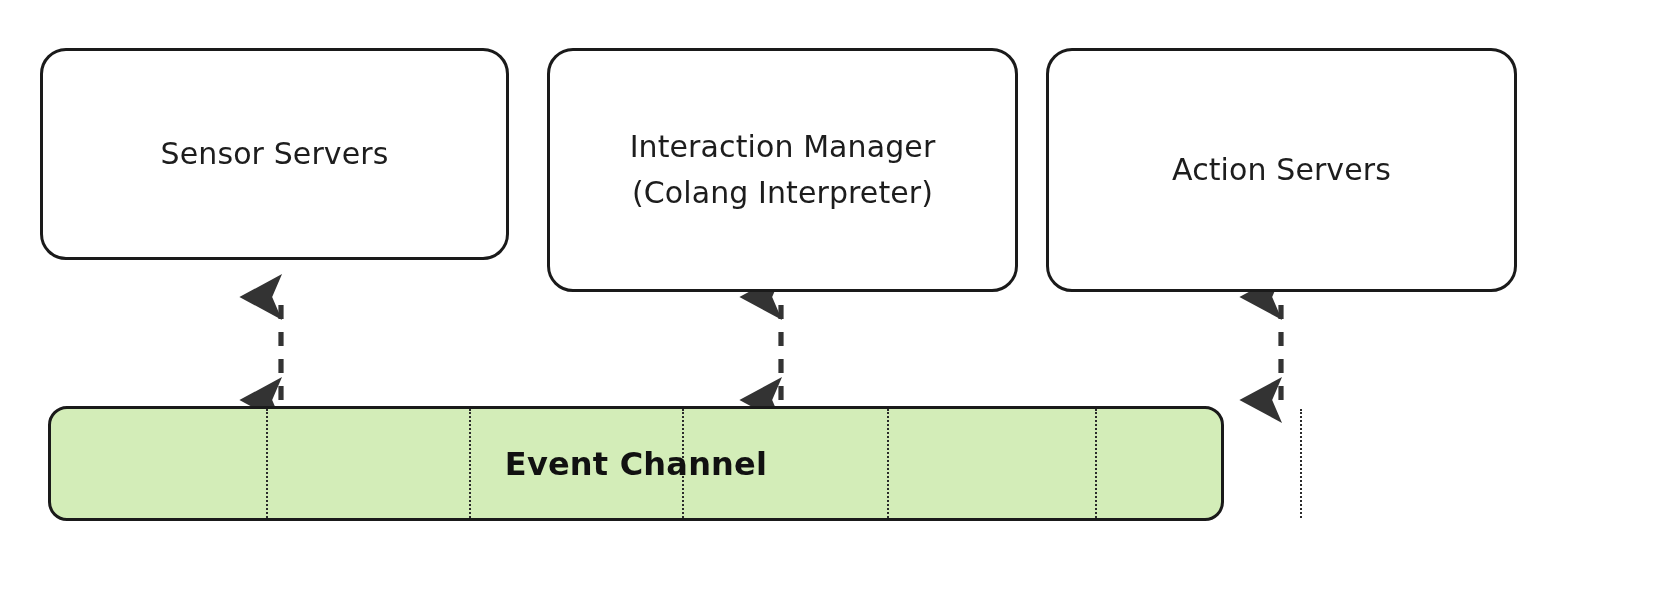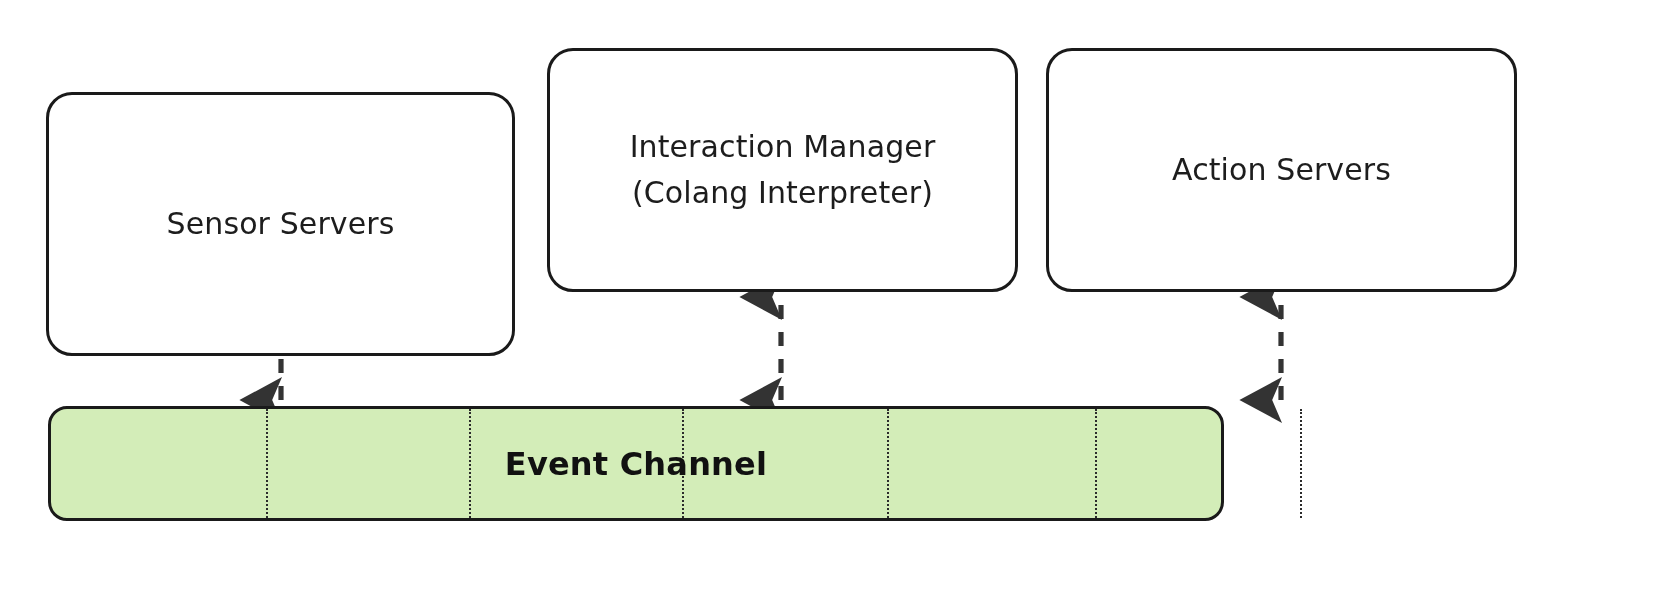--- a/index.html
+++ b/index.html
@@ -42,21 +42,21 @@
   .node-label {
     font-family: "DejaVu Sans", "Liberation Sans", sans-serif;
     font-size: 30px;
     line-height: 1.52;
     color: #1d1d1d;
     font-weight: 400;
     white-space: pre-line;
     letter-spacing: 0.1px;
   }
 
-  #node-sensor-servers  { left: 46px;   top: 48px;  width: 469px; height: 264px; margin-top: 44px; }
+  #node-sensor-servers  { left: 40px;   top: 48px;  width: 469px; height: 212px; }
   #node-interaction-manager { left: 547px; top: 48px; width: 471px; height: 244px; align-items: center; }
   #node-action-servers  { left: 1046px; top: 48px;  width: 471px; height: 244px; }
 
   
   #event-channel-bar {
     position: absolute;
     left: 48px;
     top: 406px;
     width: 1176px;
     height: 115px;

